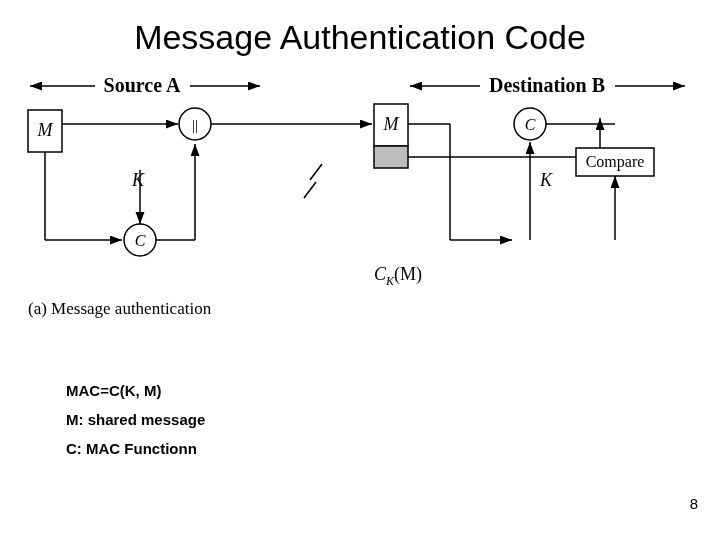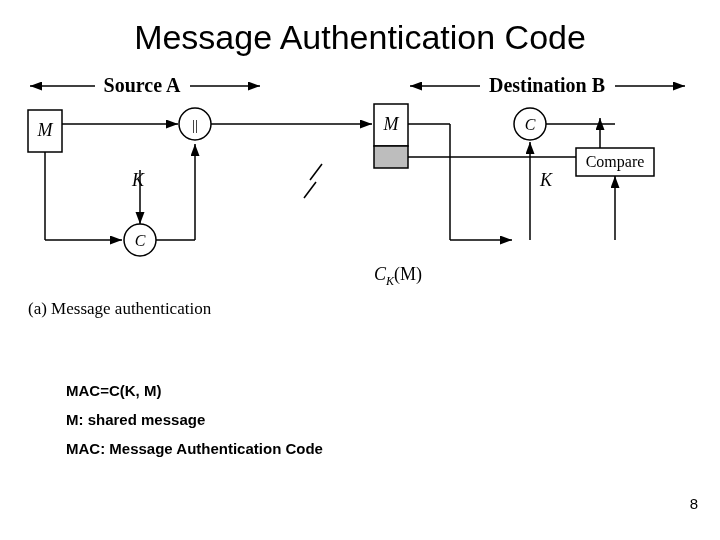--- a/index.html
+++ b/index.html
@@ -124,16 +124,16 @@
   </text>
 
   <line x1="391" y1="192" x2="391" y2="98" stroke="#000" stroke-width="1" stroke-dasharray="0" opacity="0"></line>
 
   <text x="28" y="244" font-size="17">(a) Message authentication</text>
 </svg>
 
 <div class="defs">
   <div>MAC=C(K, M)</div>
   <div>M: shared message</div>
-  <div>MAC: Message Authentication Code</div>
+  <div>C: MAC Functionn</div>
 </div>
 
 <div class="pagenum">8</div>
 
 </body></html>

